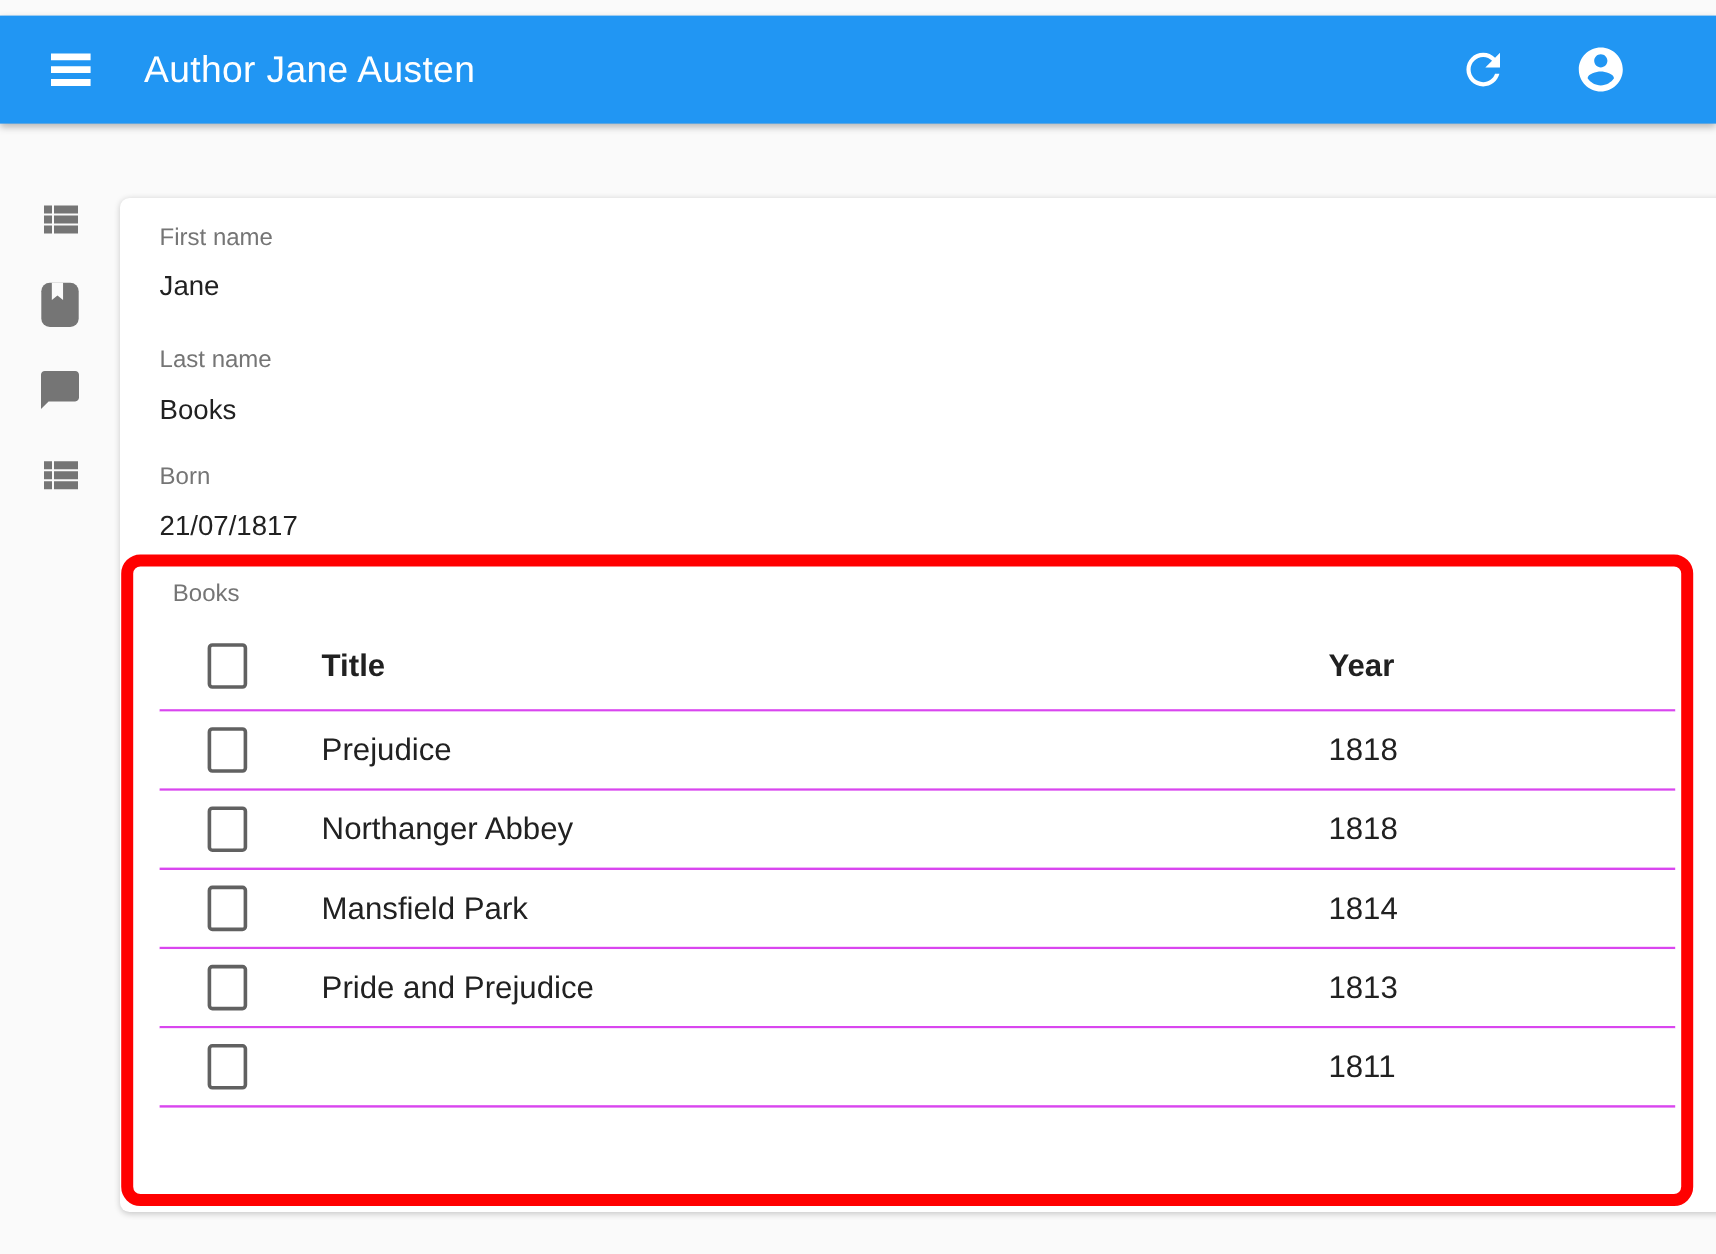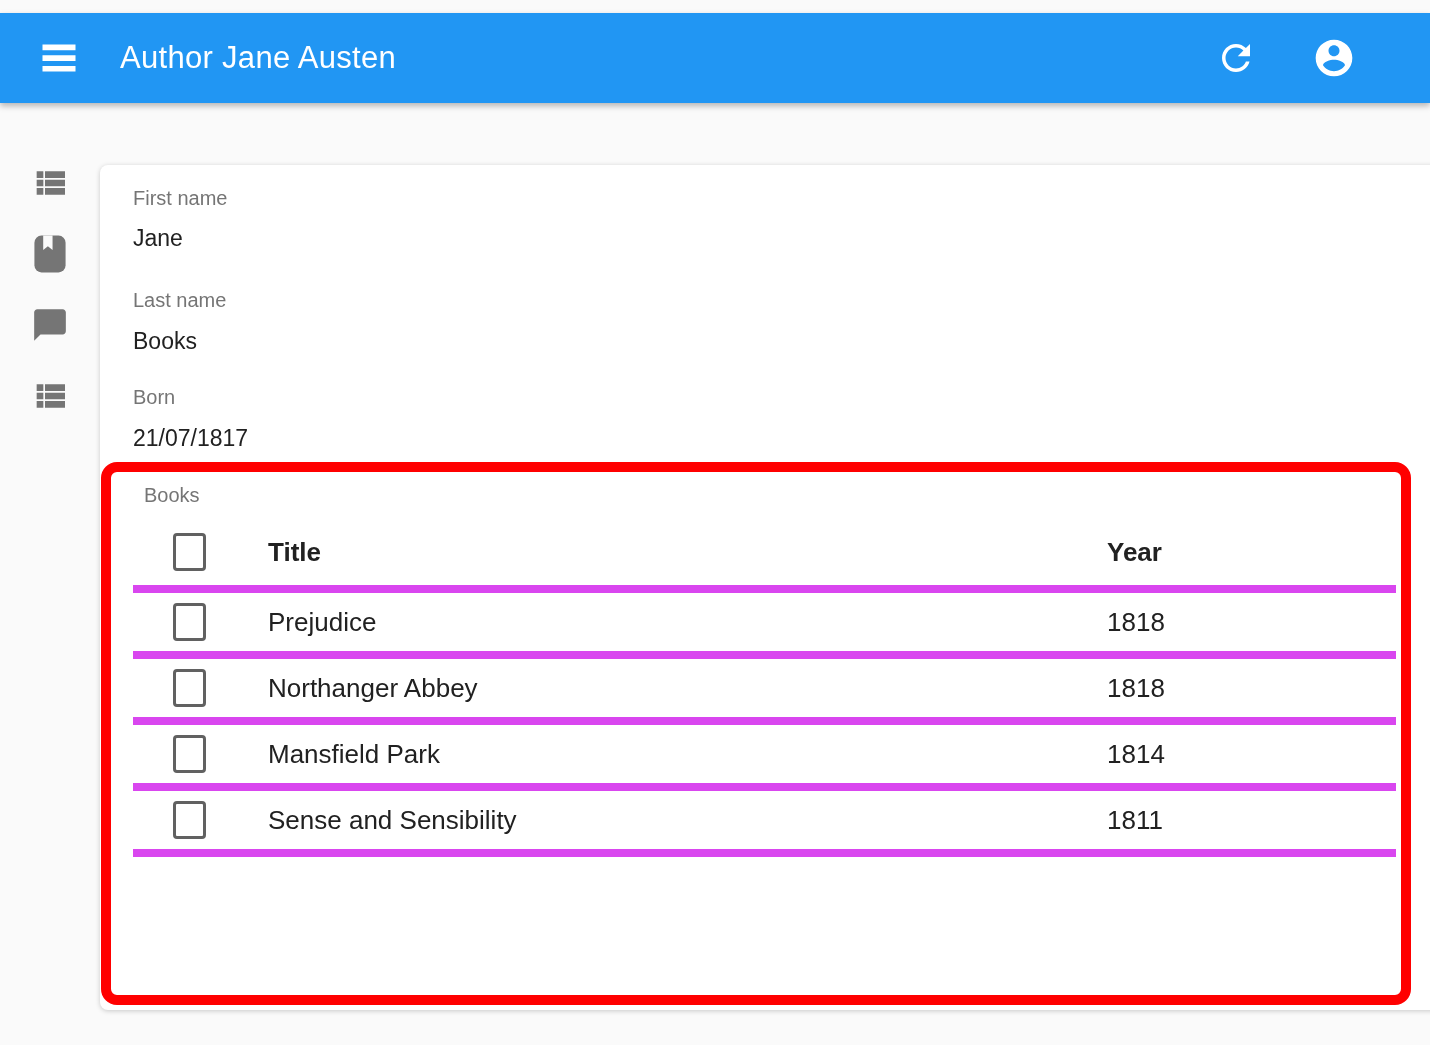--- a/index.html
+++ b/index.html
@@ -42,21 +42,21 @@
   }
   .field-label { position:absolute; left:33px; font-size:20px; line-height:24px; color:#757575; }
   .field-value { position:absolute; left:33px; font-size:23px; line-height:31px; color:#212121; }
   .fl-1 { top:21px; }  .fv-1 { top:58px; }
   .fl-2 { top:123px; } .fv-2 { top:161px; }
   .fl-3 { top:220px; } .fv-3 { top:258px; }
 
   .books-label { position:absolute; left:44px; top:319px; font-size:20px; color:#757575; }
 
   .btable { position:absolute; left:33px; top:353px; width:1263px; }
-  .trow { position:relative; height:66px; border-bottom:8px solid #d946ef; background:#FFFFFF; }
+  .trow { position:relative; height:66px; border-bottom:2px solid #d946ef; background:#FFFFFF; }
   .trow.thead { height:75px; }
   .cbx {
     position:absolute; left:40px; top:50%; transform:translateY(-50%);
     width:33px; height:38px; border:3px solid #616161; border-radius:4px; background:#FFFFFF;
   }
   .cell-title { position:absolute; left:135px; top:50%; transform:translateY(-50%); font-size:26px; white-space:nowrap; }
   .cell-year  { position:absolute; left:974px; top:50%; transform:translateY(-50%); font-size:26px; }
   .thead .cell-title, .thead .cell-year { font-weight:700; }
 
   
@@ -149,23 +149,27 @@
       <span class="cell-year">1818</span>
     </div>
 
 
     <div class="trow">
       <div class="cbx" role="checkbox" aria-checked="false"></div>
       <span class="cell-title">Mansfield Park</span>
       <span class="cell-year">1814</span>
     </div>
 
+    <div class="trow">
+      <div class="cbx" role="checkbox" aria-checked="false"></div>
+      <span class="cell-title">Pride and Prejudice</span>
+      <span class="cell-year">1813</span>
+    </div>
 
     <div class="trow">
       <div class="cbx" role="checkbox" aria-checked="false"></div>
-      <span class="cell-title">Sense and Sensibility</span>
       <span class="cell-year">1811</span>
     </div>
 
   </div>
 </main>
 
 <div class="annotation"></div>
 
 </body></html>

